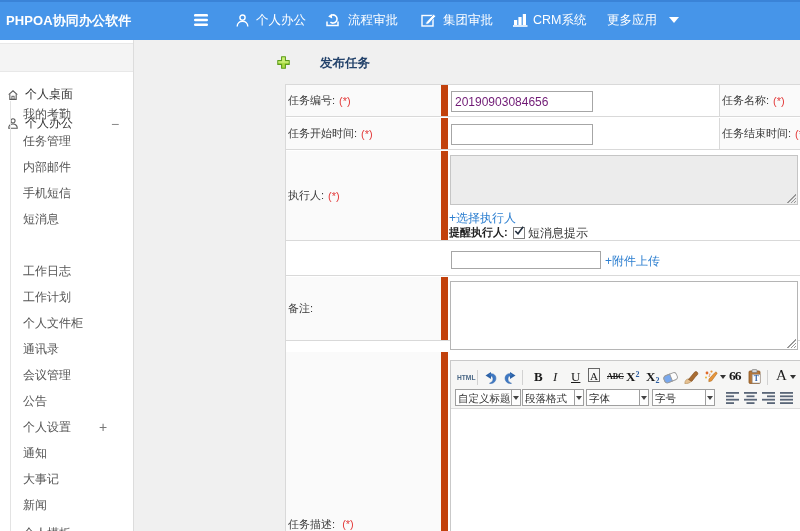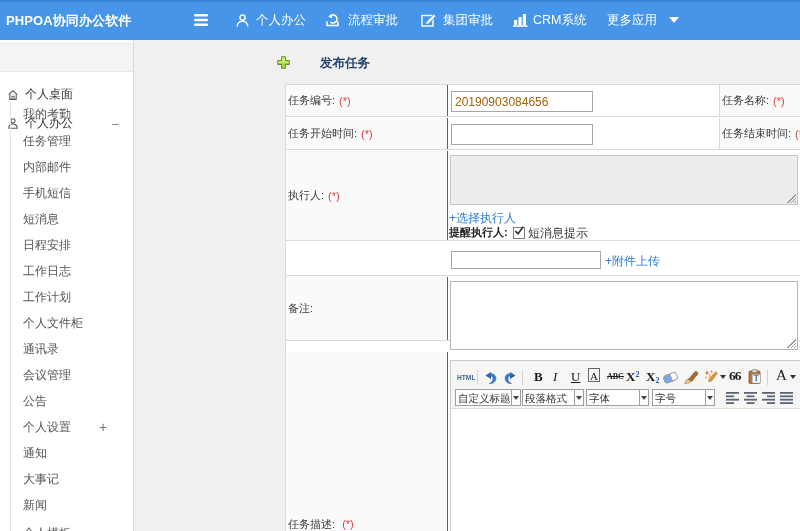--- a/index.html
+++ b/index.html
@@ -14,24 +14,24 @@
 #sidebar { position:absolute; left:0; top:40px; width:134px; height:491px; background:#fff; border-right:1px solid #dcdcdc; }
 #side-active { position:absolute; left:0; top:3px; width:133px; height:29px; background:#f4f4f4; border-top:1px solid #e8e8e8; border-bottom:1px solid #e8e8e8; }
 .side-top { position:absolute; left:0; width:133px; height:29px; display:flex; align-items:center; color:#333; font-size:12px;margin-top:36px; }
 .side-top svg { margin-left:8px; margin-right:7px; }
 #side-tree { position:absolute; left:10px; top:61px; width:1px; height:430px; background:#e3e3e3; }
 .sub { position:absolute; left:23px; width:100px; font-size:12px; color:#555; height:26px; line-height:26px; }
 
 #title { position:absolute; left:294px; top:55px; font-size:12.5px; font-weight:bold; color:#24436b;margin-left:26px; }
 #tbl { position:absolute; left:285px; top:84px; width:515px; height:447px; border-top:1px solid #d9d9d9; border-left:1px solid #d9d9d9; background:#fff; }
 .row { position:absolute; left:0; width:515px; border-bottom:1px solid #d9d9d9; }
-.lab { position:absolute; left:0; top:0; bottom:0; width:162px; border-right:1px solid #c2410c; background:#fafafa; display:flex; align-items:center; font-size:11px; color:#3a3a3a; padding-left:2px; white-space:nowrap; }
+.lab { position:absolute; left:0; top:0; bottom:0; width:162px; border-right:7px solid #c2410c; background:#fafafa; display:flex; align-items:center; font-size:11px; color:#3a3a3a; padding-left:2px; white-space:nowrap; }
 .lab2 { position:absolute; left:433px; top:0; bottom:0; width:200px; white-space:nowrap; background:#fafafa; display:flex; align-items:center; font-size:11px; color:#3a3a3a; padding-left:2px; border-left:1px solid #d9d9d9; }
 .red { color:#e33b3b; margin-left:4px; }
-input.txt { border:1px solid #a6a6a6; background:#fff; height:21px; font-size:12px; font-family:"Liberation Sans",sans-serif; padding:0 3px; color:#a16207; }
+input.txt { border:1px solid #a6a6a6; background:#fff; height:21px; font-size:12px; font-family:"Liberation Sans",sans-serif; padding:0 3px; color:#701a75; }
 .lnk { color:#2d7fd0; font-size:12px; }
 .ta { position:absolute; border:1px solid #c2c2c2; }
 .grip { position:absolute; right:1px; bottom:1px; width:9px; height:9px; background:
   linear-gradient(135deg, transparent 50%, #999 50%, #999 56%, transparent 56%, transparent 70%, #999 70%, #999 76%, transparent 76%, transparent 88%, #999 88%, #999 94%, transparent 94%); }
 
 #edbox { position:absolute; left:164px; top:8px; width:530px; height:310px; border:1px solid #c9c9c9; background:#fff; }
 #tbar { position:absolute; left:0; top:0; width:528px; height:48px; background:#f6f6f5; border-bottom:1px solid #dcdcdc; }
 .tsep { position:absolute; width:1px; height:15px; top:9px; background:#d2d2d2; }
 .ser { font-family:"Liberation Serif",serif; color:#1a1a1a; position:absolute; font-size:13px; top:8px; }
 .combo { position:absolute; top:28px; height:17px; border:1px solid #9f9f9f; background:#fff; font-size:10.5px; color:#333; line-height:16px; padding-left:2px; white-space:nowrap; overflow:hidden; }
@@ -108,21 +108,20 @@
       </svg>
     <span>个人办公</span>
     <span style="position:absolute;left:111px;color:#888;font-size:14px">−</span>
   </div>
   <div id="side-tree"></div>
   <div class="sub" style="top:61px">我的考勤</div>
   <div class="sub" style="top:88px">任务管理</div>
   <div class="sub" style="top:114px">内部邮件</div>
   <div class="sub" style="top:166px">短消息</div>
   <div class="sub" style="top:140px">手机短信</div>
-  <div class="sub" style="top:192px">日程安排</div>
   <div class="sub" style="top:218px">工作日志</div>
   <div class="sub" style="top:244px">工作计划</div>
   <div class="sub" style="top:270px">个人文件柜</div>
   <div class="sub" style="top:296px">通讯录</div>
   <div class="sub" style="top:322px">会议管理</div>
   <div class="sub" style="top:348px">公告</div>
   <div class="sub" style="top:374px">个人设置<span style="position:absolute;left:76px;color:#777;font-size:14px">+</span></div>
   <div class="sub" style="top:400px">通知</div>
   <div class="sub" style="top:426px">大事记</div>
   <div class="sub" style="top:452px">新闻</div>

